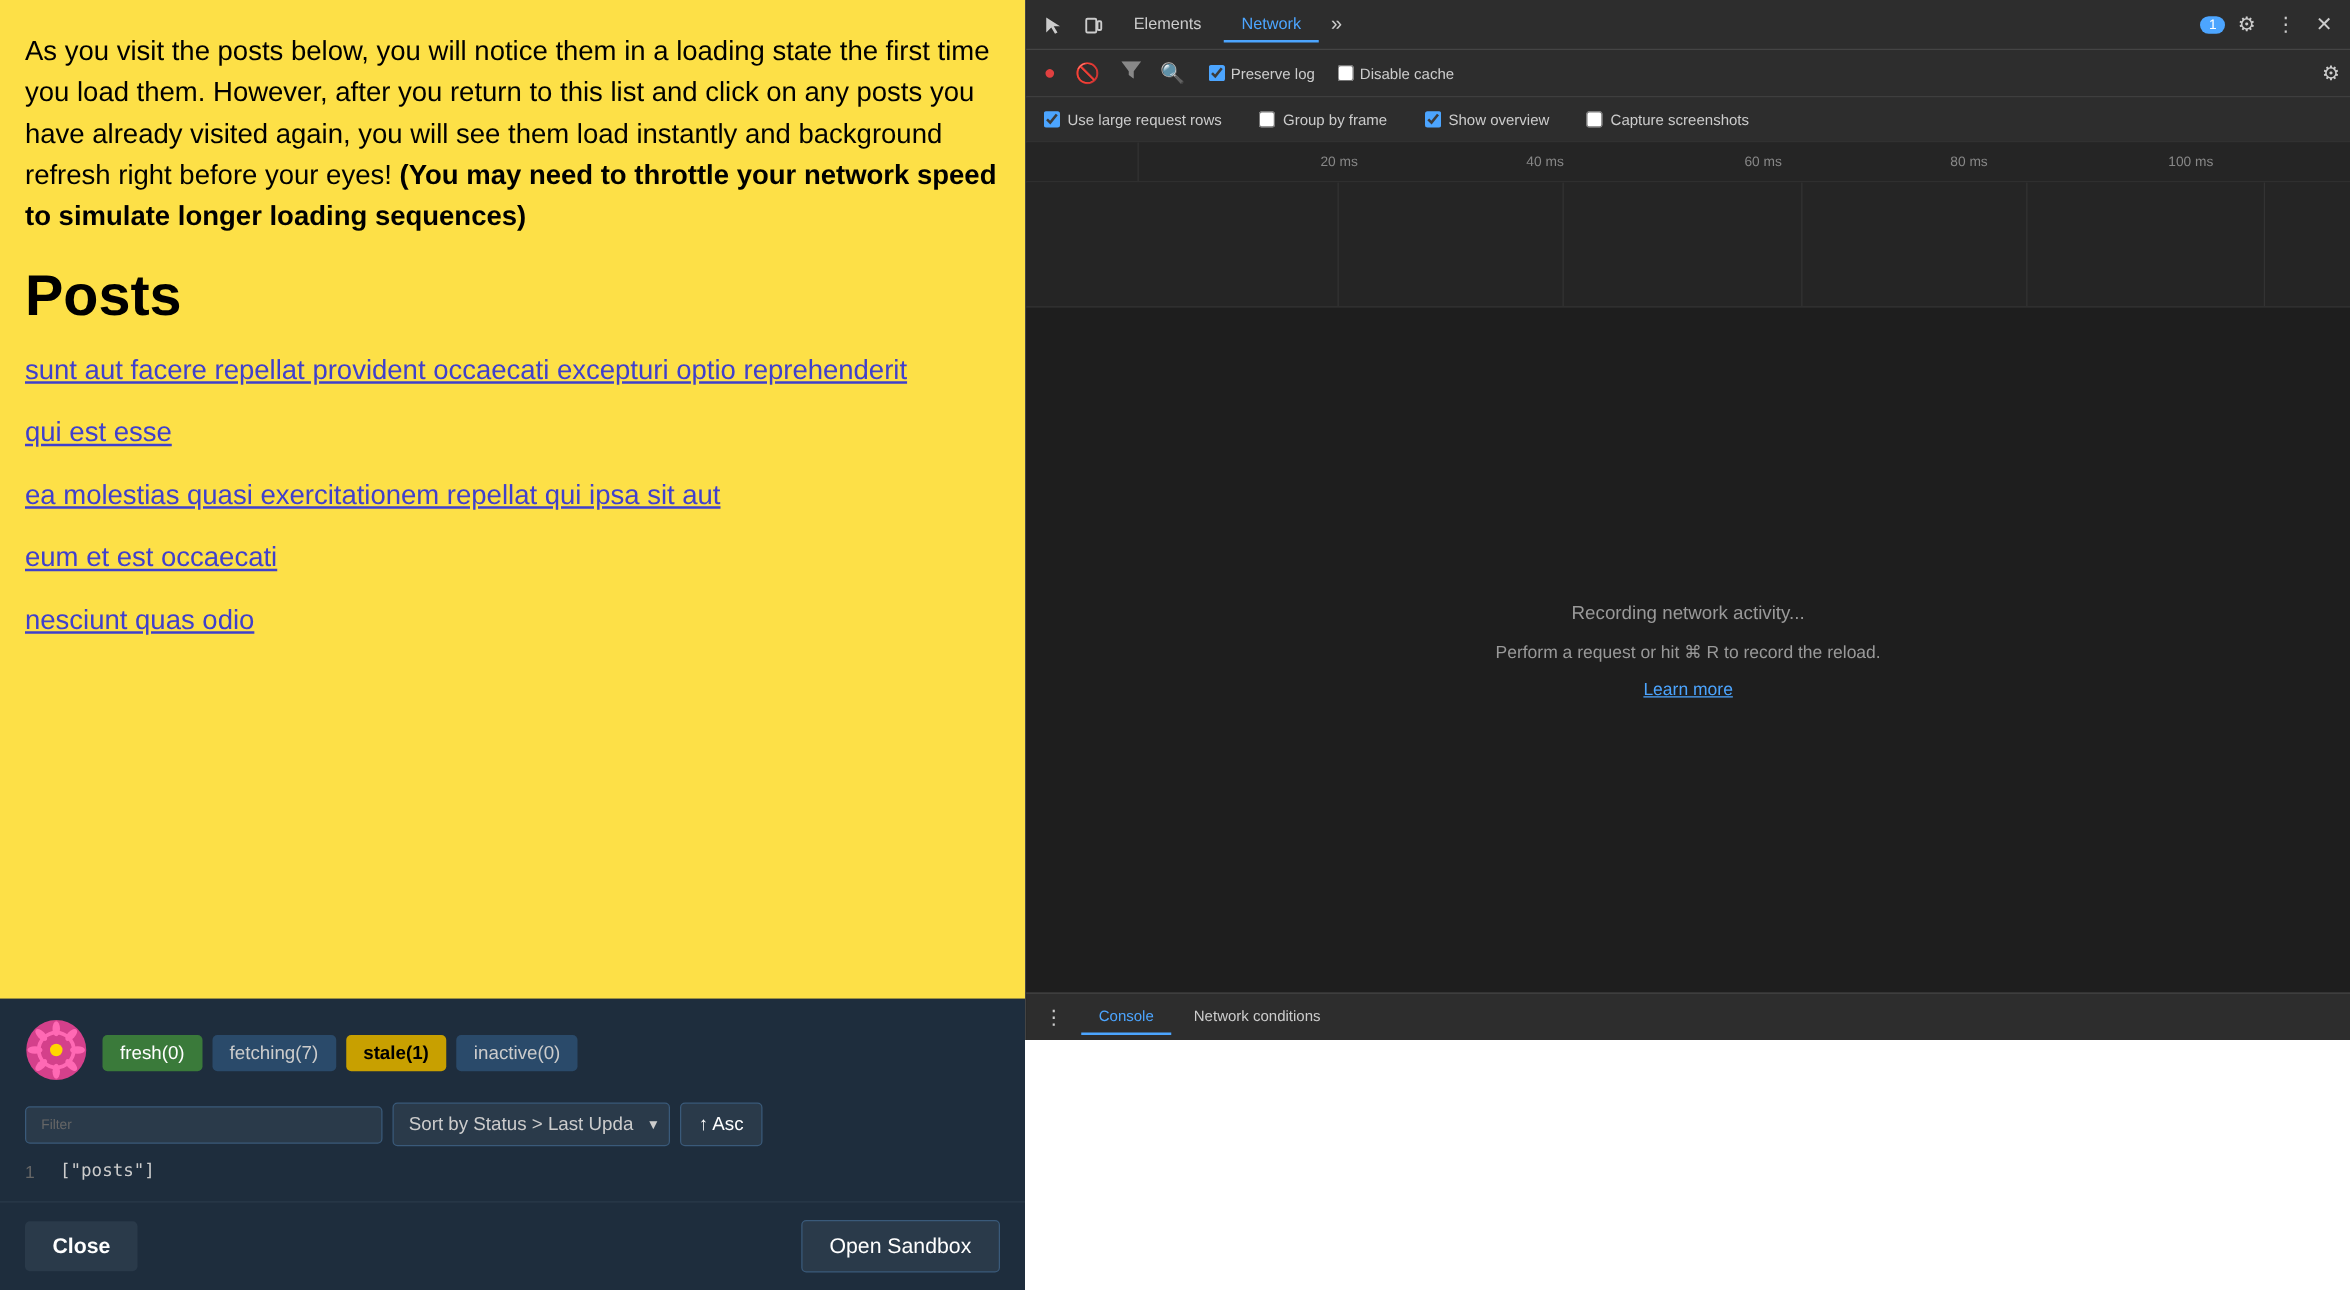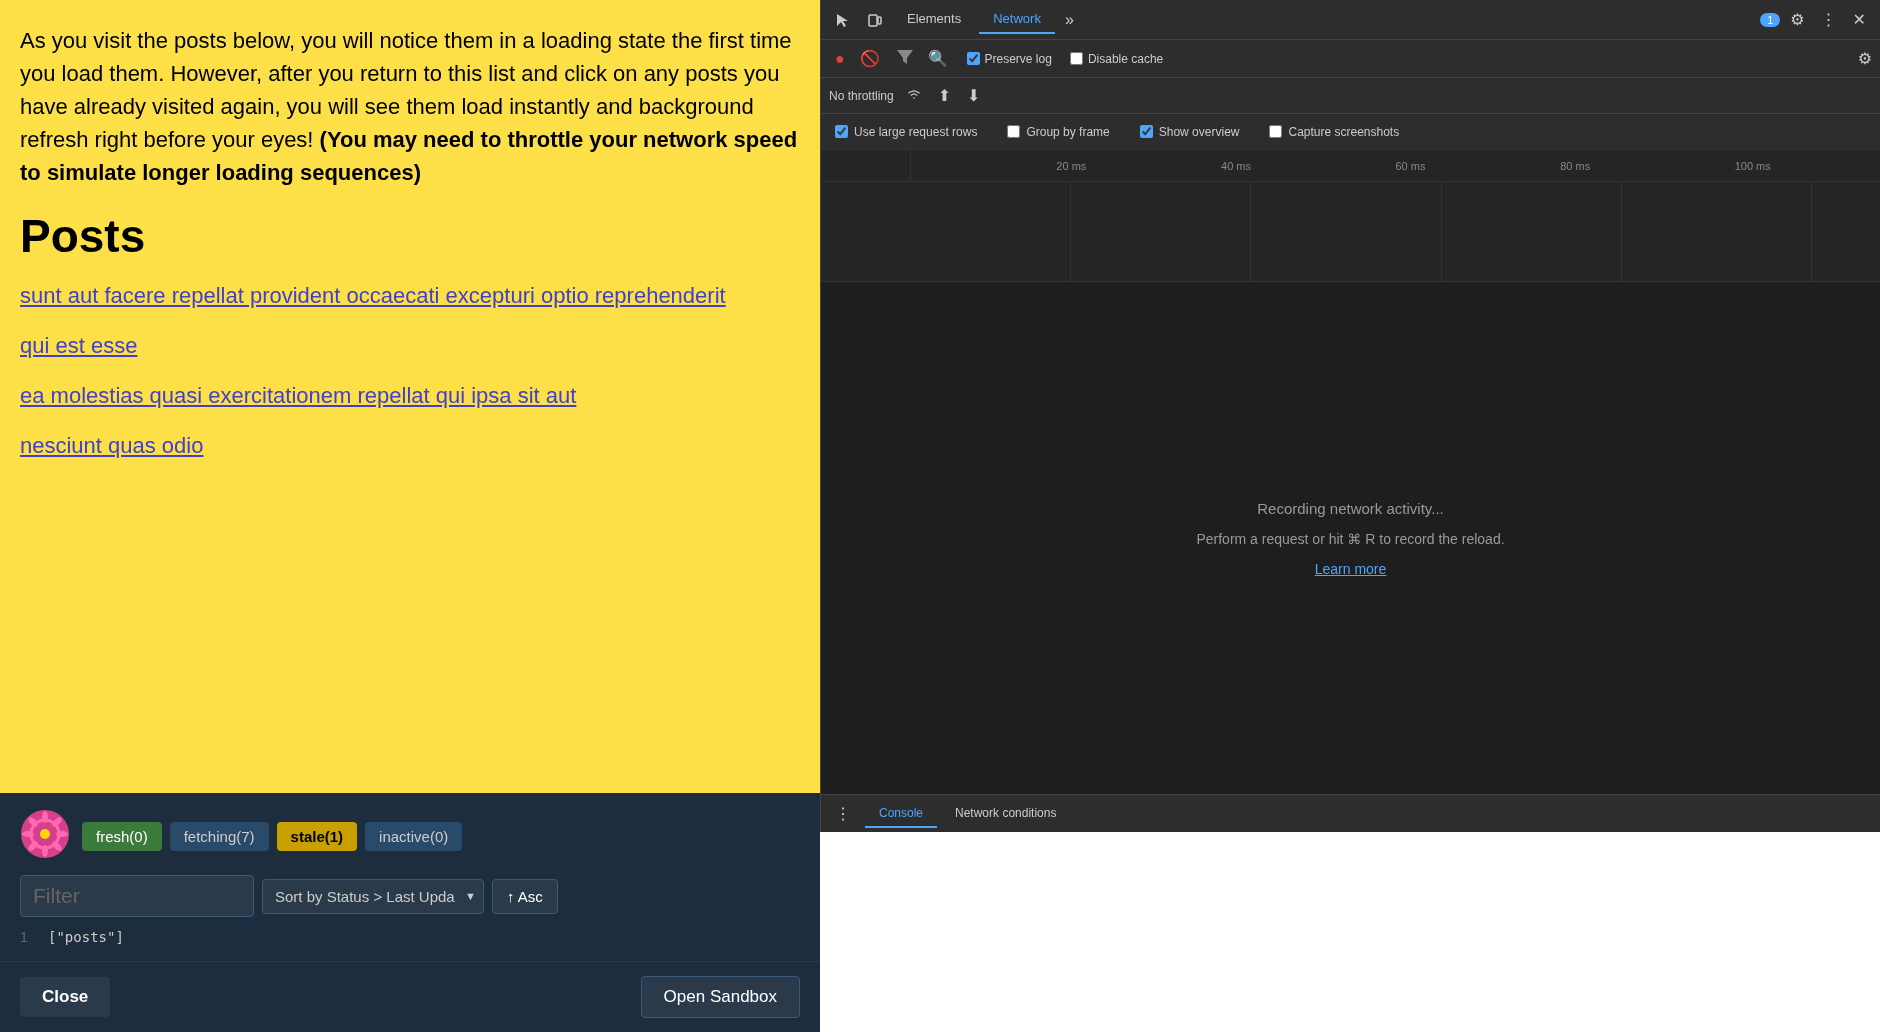--- a/index.html
+++ b/index.html
@@ -98,23 +98,23 @@
       display: flex;
       gap: 8px;
       align-items: center;
     }
 
     #filter-input {
       background: #2a3a4a;
       border: 1px solid #3a5a7a;
       color: #ccc;
       padding: 8px 12px;
-      font-size: 21px;
+      font-size: 11px;
       border-radius: 4px;
-      width: 234px;
+      width: 286px;
       outline: none;
     }
 
     #filter-input::placeholder { color: #666; }
 
     #sort-select {
       background: #2a3a4a;
       border: 1px solid #3a5a7a;
       color: #ccc;
       padding: 8px 12px;
@@ -516,20 +516,21 @@
 <div id="left-panel">
   <div id="main-content">
     <p>
       <span>As you visit the posts below, you will notice them in a loading state the first time you load them. However, after you return to this list and click on any posts you have already visited again, you will see them load instantly and background refresh right before your eyes!</span>
       <strong>(You may need to throttle your network speed to simulate longer loading sequences)</strong>
     </p>
     <div id="posts-heading">Posts</div>
     <a class="post-link">sunt aut facere repellat provident occaecati excepturi optio reprehenderit</a>
     <a class="post-link">qui est esse</a>
     <a class="post-link">ea molestias quasi exercitationem repellat qui ipsa sit aut</a>
+    <a class="post-link">eum et est occaecati</a>
     <a class="post-link">nesciunt quas odio</a>
   </div>
 
   <div id="bottom-section">
     <div id="bottom-toolbar">
       <div style="display:flex; align-items:center; gap:12px;">
 
         <div>
           <svg class="logo-svg" viewBox="0 0 50 50" xmlns="http://www.w3.org/2000/svg">
             <circle cx="25" cy="25" r="24" fill="#e84393" opacity="0.9"></circle>
@@ -616,32 +617,20 @@
       <label>Preserve log</label>
     </div>
     <div id="disable-cache-check">
       <input type="checkbox" style="">
       <label>Disable cache</label>
     </div>
     <div class="dt-spacer"></div>
     <button id="dt-settings-btn">⚙</button>
   </div>
 
-  <div id="network-toolbar2">
-    <span style="font-size:12px; color:#ccc;">No throttling</span>
-    <button class="throttle-btn">
-      <svg width="16" height="14" viewBox="0 0 20 14">
-          <path d="M10 12 L10 12" stroke="#ccc" stroke-width="2" stroke-linecap="round"></path>
-          <path d="M6 9 Q10 5 14 9" fill="none" stroke="#ccc" stroke-width="1.5"></path>
-          <path d="M3 6 Q10 0 17 6" fill="none" stroke="#ccc" stroke-width="1.5"></path>
-        </svg>
-    </button>
-    <button id="upload-btn">⬆</button>
-    <button id="download-btn">⬇</button>
-  </div>
 
   <div id="network-options-row">
     <div class="option-check">
       <input type="checkbox" checked="" style="">
       <label>Use large request rows</label>
     </div>
     <div class="option-check">
       <input type="checkbox" style="">
       <label>Group by frame</label>
     </div>

